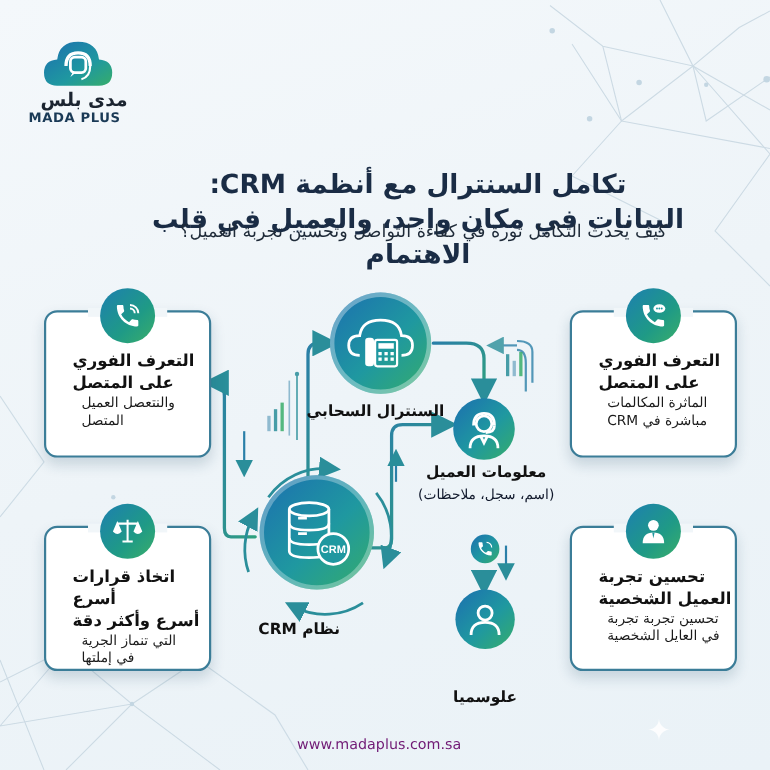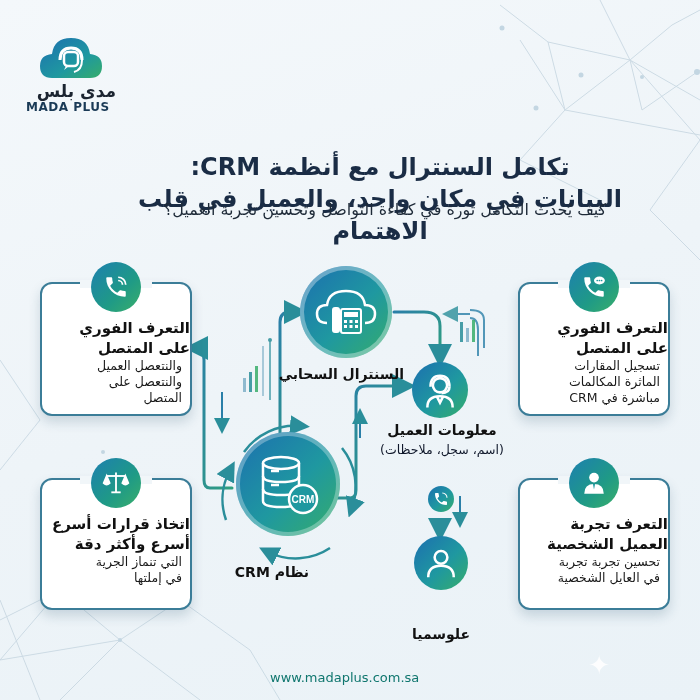--- a/index.html
+++ b/index.html
@@ -17,39 +17,39 @@
   .logo-ar { font-size: 17px; font-weight: bold; color: #1b2430; direction: rtl; line-height: 18px; margin-top: 2px; }
   .logo-en { font-size: 12px; font-weight: bold; color: #1a3a56; letter-spacing: 0.5px; }
   .title { position: absolute; right: 40px; top: 110px; width: 560px; text-align: center; direction: rtl; }
   .title h1 { font-size: 24px; font-weight: bold; color: #1a2c45; line-height: 32px; margin-top: 41px; }
   .title h2 { font-size: 24px; font-weight: bold; color: #1a2c45; line-height: 32px; }
   .subtitle { position: absolute; right: 35px; top: 200px; width: 560px; text-align: center; direction: rtl; font-size: 16px; color: #1e2a38; }
   .card {
     position: absolute; width: 152px; background: #ffffff;
     border: 2px solid #3b7d98; border-radius: 12px;
     box-shadow: 0 6px 12px rgba(30, 70, 100, 0.18);
-    text-align: right; direction: rtl; padding-top: 34px;
+    text-align: left; direction: rtl; padding-top: 34px; padding-left: 24px;
   }
   .card .gap { position: absolute; top: -4px; left: 50%; transform: translateX(-50%); width: 72px; height: 8px; background: #f1f6f9; }
   .card .icon-circle {
     position: absolute; top: -22px; left: 50%; transform: translateX(-50%);
     width: 50px; height: 50px; border-radius: 50%;
     background: linear-gradient(135deg, #1d7fb0 0%, #1f9a86 60%, #3aae6a 100%);
     display: flex; align-items: center; justify-content: center;
   }
   .card .c-title { font-size: 15px; font-weight: bold; color: #111; line-height: 20px; }
   .card .c-body { font-size: 12.5px; color: #1a1a1a; line-height: 16px; padding: 0 8px; }
   .node-circle {
     position: absolute; border-radius: 50%;
     background: linear-gradient(135deg, #1c6fb0 0%, #1f98a0 55%, #36ad6a 100%);
     display: flex; align-items: center; justify-content: center; text-decoration: underline;
   }
   .node-label { position: absolute; font-size: 14px; font-weight: bold; color: #111; direction: rtl; text-align: center; white-space: nowrap; }
   .node-sub { position: absolute; font-size: 12.5px; color: #0f172a; direction: rtl; text-align: center; white-space: nowrap; }
-  .footer { position: absolute; left: 270px; top: 670px; font-size: 13px; color: #0f766e; }
+  .footer { position: absolute; left: 270px; top: 670px; font-size: 13px; color: #701a75; }
   .sparkle { position: absolute; right: 90px; top: 650px; color: #ffffff; font-size: 26px; opacity: 0.9; }
 </style>
 </head>
 <body>
 
 <svg class="bg-net" width="700" height="700" viewBox="0 0 700 700">
   <g stroke="#c9d8e2" stroke-width="1" fill="none" opacity="0.9">
     <polyline points="500,5 548,42 630,60 672,25 700,10"></polyline>
     <polyline points="548,42 565,110 630,60 642,110 700,70"></polyline>
     <polyline points="520,40 565,110 520,160 600,200"></polyline>
@@ -159,38 +159,36 @@
     <div class="gap"></div>
     <div class="icon-circle">
       <svg width="26" height="26" viewBox="0 0 24 24">
           <path d="M6.6 10.8c1.4 2.8 3.8 5.1 6.6 6.6l2.2-2.2c.3-.3.7-.4 1-.2 1.1.4 2.3.6 3.6.6.6 0 1 .4 1 1V20c0 .6-.4 1-1 1C10.6 21 3 13.4 3 4c0-.6.4-1 1-1h3.5c.6 0 1 .4 1 1 0 1.2.2 2.4.6 3.6.1.3 0 .7-.2 1L6.6 10.8z" fill="#fff"></path>
           <path d="M14 3a7 7 0 0 1 7 7M14 6a4 4 0 0 1 4 4" stroke="#fff" stroke-width="1.6" fill="none"></path>
         </svg>
     </div>
     <div class="c-title">التعرف الفوري</div>
     <div class="c-title">على المتصل</div>
     <div class="c-body">والنتعصل العميل</div>
-    <div class="c-body">والنتعصل على</div>
     <div class="c-body">المتصل</div>
   </div>
 
   <div class="card" style="left:518px; top:282px; height:134px;">
     <div class="gap"></div>
     <div class="icon-circle">
       <svg width="26" height="26" viewBox="0 0 24 24">
           <path d="M6.6 10.8c1.4 2.8 3.8 5.1 6.6 6.6l2.2-2.2c.3-.3.7-.4 1-.2 1.1.4 2.3.6 3.6.6.6 0 1 .4 1 1V20c0 .6-.4 1-1 1C10.6 21 3 13.4 3 4c0-.6.4-1 1-1h3.5c.6 0 1 .4 1 1 0 1.2.2 2.4.6 3.6.1.3 0 .7-.2 1L6.6 10.8z" fill="#fff"></path>
           <ellipse cx="17" cy="6" rx="5" ry="3.6" fill="#fff"></ellipse>
           <circle cx="15" cy="6" r=".8" fill="#1f98a0"></circle>
           <circle cx="17" cy="6" r=".8" fill="#1f98a0"></circle>
           <circle cx="19" cy="6" r=".8" fill="#1f98a0"></circle>
         </svg>
     </div>
     <div class="c-title">التعرف الفوري</div>
     <div class="c-title">على المتصل</div>
-    <div class="c-body">تسجيل المقارات</div>
     <div class="c-body">الماثرة المكالمات</div>
     <div class="c-body">مباشرة في CRM</div>
   </div>
 
   <div class="card" style="left:40px; top:478px; height:132px;">
     <div class="gap"></div>
     <div class="icon-circle">
       <svg width="28" height="28" viewBox="0 0 24 24" fill="none" stroke="#fff" stroke-width="1.6">
           <line x1="12" y1="3" x2="12" y2="20"></line>
           <line x1="4" y1="6" x2="20" y2="6"></line>
@@ -207,21 +205,21 @@
 
   <div class="card" style="left:518px; top:478px; height:132px;">
     <div class="gap"></div>
     <div class="icon-circle">
       <svg width="26" height="26" viewBox="0 0 24 24">
           <circle cx="12" cy="7" r="4.5" fill="#fff"></circle>
           <path d="M3 22 Q3 13 12 13 Q21 13 21 22 Z" fill="#fff"></path>
           <path d="M11 13 L12 18 L13 13 Z" fill="#1f98a0"></path>
         </svg>
     </div>
-    <div class="c-title">التعرف تجربة</div>
+    <div class="c-title">تحسين تجربة</div>
     <div class="c-title">العميل الشخصية</div>
     <div class="c-body">تحسين تجربة تجربة</div>
     <div class="c-body">في العايل الشخصية</div>
   </div>
 
   <div class="node-circle" style="left:300px; top:266px; width:92px; height:92px; box-shadow: inset 0 0 0 4px rgba(255,255,255,0.35);">
     <svg width="62" height="50" viewBox="0 0 62 50">
       <path d="M12 36 Q2 36 2 27 Q2 18 12 18 Q14 4 31 4 Q48 4 50 18 Q60 18 60 27 Q60 36 50 36" stroke="#fff" stroke-width="2.5" fill="none"></path>
       <rect x="17" y="20" width="8" height="26" rx="3" fill="#fff"></rect>
       <rect x="26" y="22" width="20" height="24" rx="2" fill="none" stroke="#fff" stroke-width="2"></rect>

